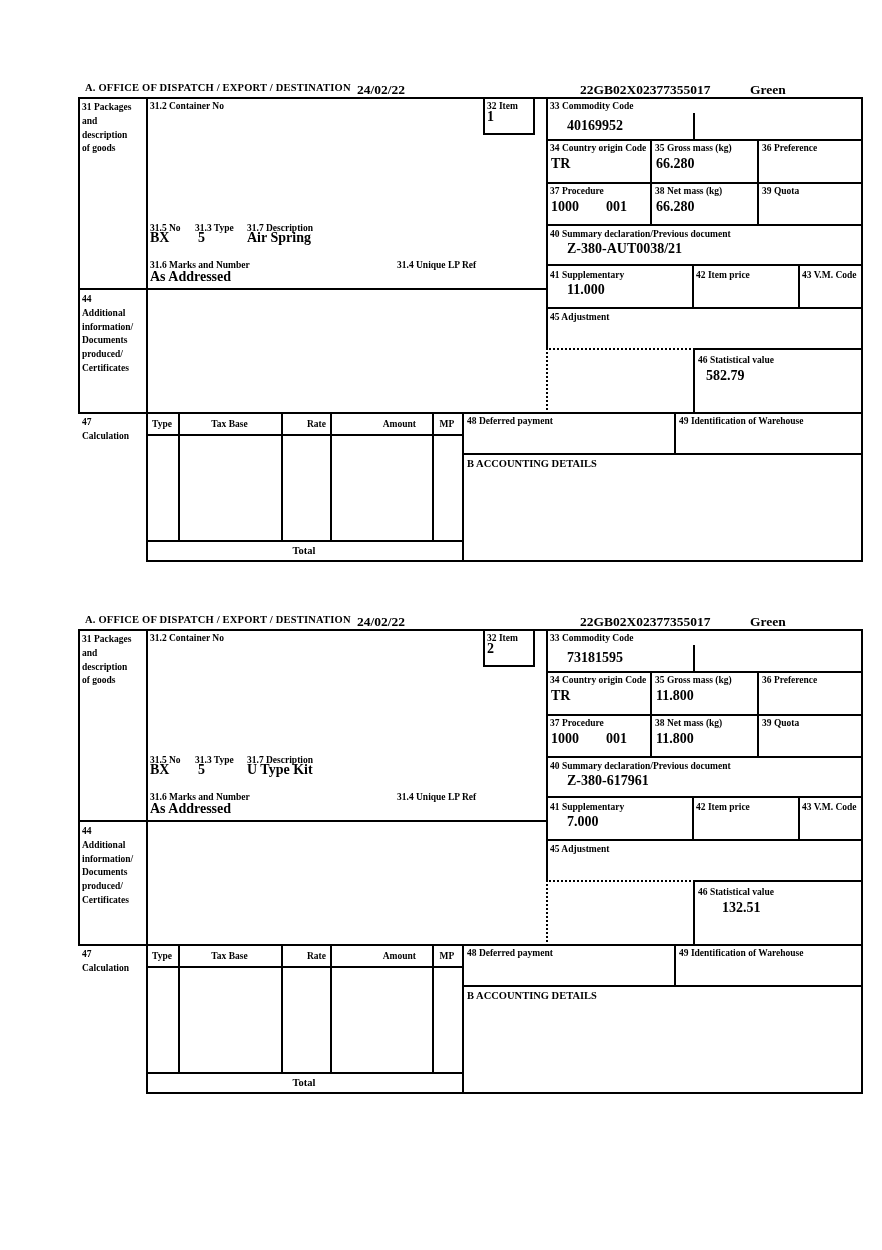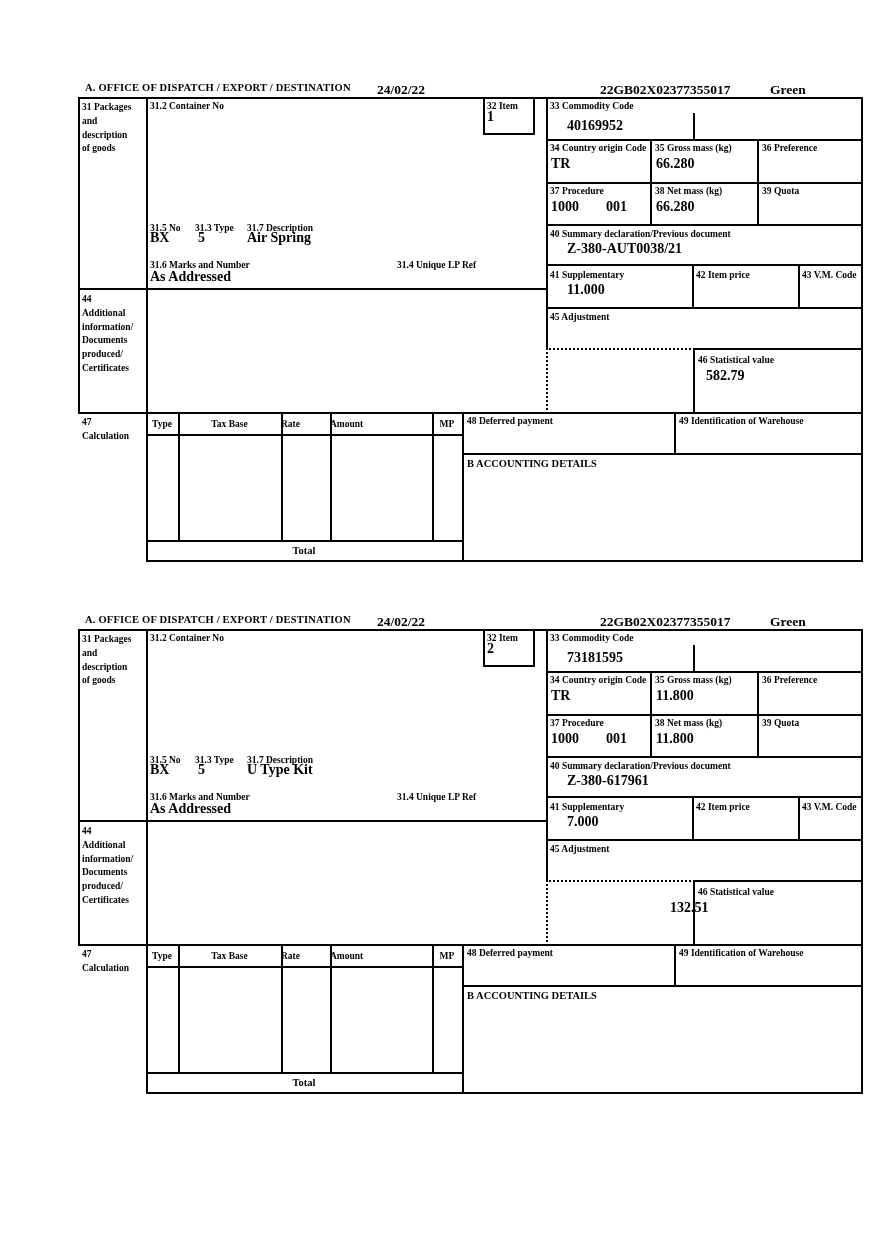--- a/index.html
+++ b/index.html
@@ -5,27 +5,27 @@
   html,body{margin:0;padding:0;}
   body{
     width:882px;height:1250px;background:#ffffff;position:relative;
     font-family:"Liberation Serif",serif;color:#000;
     -webkit-font-smoothing:antialiased;
   }
   .sheet{position:absolute;left:78px;width:790px;height:500px;padding-left:42px;}
   .hdr{position:absolute;left:0;top:0;width:790px;height:15px;}
   .hdr span{position:absolute;top:0;white-space:nowrap;}
   .hlbl{font-size:10.5px;font-weight:bold;letter-spacing:.2px;}
-  .hval{font-size:13.5px;font-weight:bold;margin-left:20px;}
+  .hval{font-size:13.5px;font-weight:bold;}
   .grid{position:absolute;left:0;top:15px;width:787px;height:468px;}
   .lbl{position:absolute;font-size:9.5px;font-weight:bold;white-space:nowrap;line-height:1.15;}
   .ml{white-space:pre-line;line-height:1.45;}
   .val{position:absolute;font-size:14px;font-weight:bold;white-space:nowrap;line-height:1.05;}
   .cc{text-align:center;}
-  .cr{}
+  .cr{text-align:right;}
   .line{position:absolute;}
   .line.h{border-top:2px solid #000;height:0;}
   .line.v{border-left:2px solid #000;width:0;}
   .line.h.dot{border-top:2px dotted #000;}
   .line.v.dot{border-left:2px dotted #000;}
 </style>
 </head>
 <body>
 
 <div class="sheet" style="top:82px">
@@ -196,21 +196,21 @@
     <div class="val" style="left:489px;top:145px">Z-380-617961</div>
 
     <div class="lbl" style="left:472px;top:173px">41 Supplementary</div>
     <div class="val" style="left:489px;top:186px">7.000</div>
     <div class="lbl" style="left:618px;top:173px">42 Item price</div>
     <div class="lbl" style="left:724px;top:173px">43 V.M. Code</div>
 
     <div class="lbl" style="left:472px;top:215px">45 Adjustment</div>
 
     <div class="lbl" style="left:620px;top:258px">46 Statistical value</div>
-    <div class="val" style="left:592px;top:272px">132.51</div>
+    <div class="val" style="left:644px;top:272px">132.51</div>
 
     <div class="lbl cc" style="left:68px;top:322px;width:32px">Type</div>
     <div class="lbl cc" style="left:100px;top:322px;width:103px">Tax Base</div>
     <div class="lbl cr" style="left:203px;top:322px;width:45px">Rate</div>
     <div class="lbl cr" style="left:252px;top:322px;width:86px">Amount</div>
     <div class="lbl cc" style="left:354px;top:322px;width:30px">MP</div>
 
     <div class="lbl" style="left:389px;top:319px">48 Deferred payment</div>
     <div class="lbl" style="left:601px;top:319px">49 Identification of Warehouse</div>
     <div class="lbl" style="left:389px;top:361px;font-size:10.5px">B ACCOUNTING DETAILS</div>

